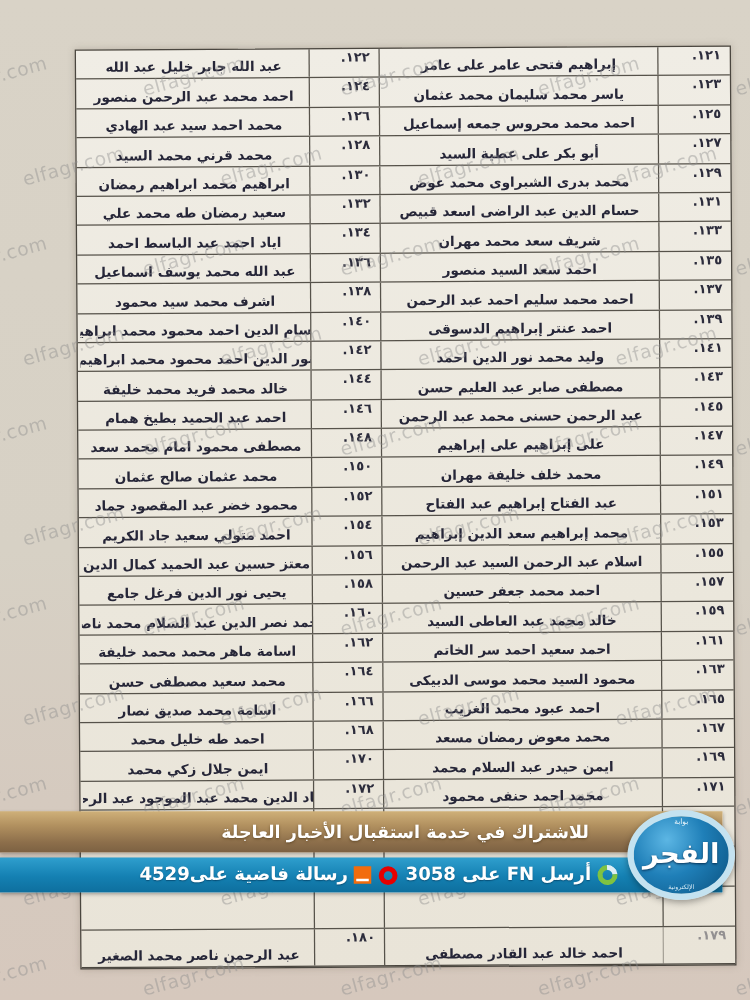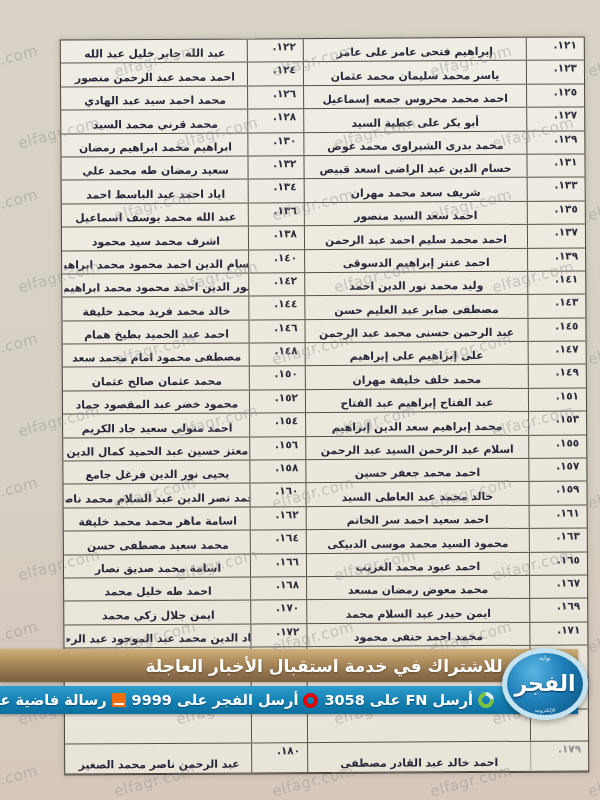--- a/index.html
+++ b/index.html
@@ -29,21 +29,21 @@
   .faint{opacity:.45;}
   
   .wm-layer{position:absolute;inset:0;z-index:5;pointer-events:none;}
   .wm{position:absolute;font-size:15px;color:#8d8d8d;opacity:.42;transform:rotate(-15deg);
     font-family:"DejaVu Sans",sans-serif;letter-spacing:.5px;white-space:nowrap;}
   
   .banner-brown{position:absolute;left:0;top:649px;width:578px;height:33px;z-index:10;
     background:linear-gradient(180deg,#cfb079 0%,#b1905f 35%,#8d6f4b 75%,#7c6142 100%);
     display:flex;align-items:center;justify-content:center;direction:rtl;
     box-shadow:0 1px 3px rgba(0,0,0,.3);}
-  .banner-brown .txt{color:#fff;font-weight:bold;font-size:17px;padding-left:70px;
+  .banner-brown .txt{color:#fff;font-weight:bold;font-size:14px;padding-left:70px;
     text-shadow:0 1px 2px rgba(60,40,10,.55);}
   .banner-blue{position:absolute;left:0;top:686px;width:578px;height:28px;z-index:10;
     background:linear-gradient(180deg,#2f9fce 0%,#1480b2 55%,#0e6f9e 100%);
     display:flex;align-items:center;justify-content:flex-start;direction:rtl;
     padding-right:84px;box-sizing:border-box;gap:6px;box-shadow:0 1px 3px rgba(0,0,0,.35);}
   .seg{display:flex;align-items:center;gap:5px;direction:rtl;}
   .seg .txt{color:#fff;font-weight:bold;font-size:14.5px;white-space:nowrap;
     text-shadow:0 1px 1px rgba(0,40,70,.5);}
   .ic{display:inline-block;flex:0 0 auto;}
   .ic-etisalat{width:13px;height:13px;border:4px solid #7fc241;border-radius:50%;
@@ -309,21 +309,20 @@
     <span class="txt">للاشتراك في خدمة استقبال الأخبار العاجلة</span>
   </div>
 
   <div class="banner-blue" id="banner-blue">
       <span class="seg">
         <span class="ic ic-etisalat"></span>
         <span class="txt">أرسل FN على 3058</span>
       </span>
       <span class="seg">
         <span class="ic ic-vodafone"></span>
-        <span class="txt">أرسل الفجر على 9999</span>
       </span>
       <span class="seg">
         <span class="ic ic-orange"></span>
         <span class="txt">رسالة فاضية على4529</span>
       </span>
     </div>
 
   <div class="site-logo">
     <span class="tiny">بوابة</span>
     <span class="cal">الفجر</span>

